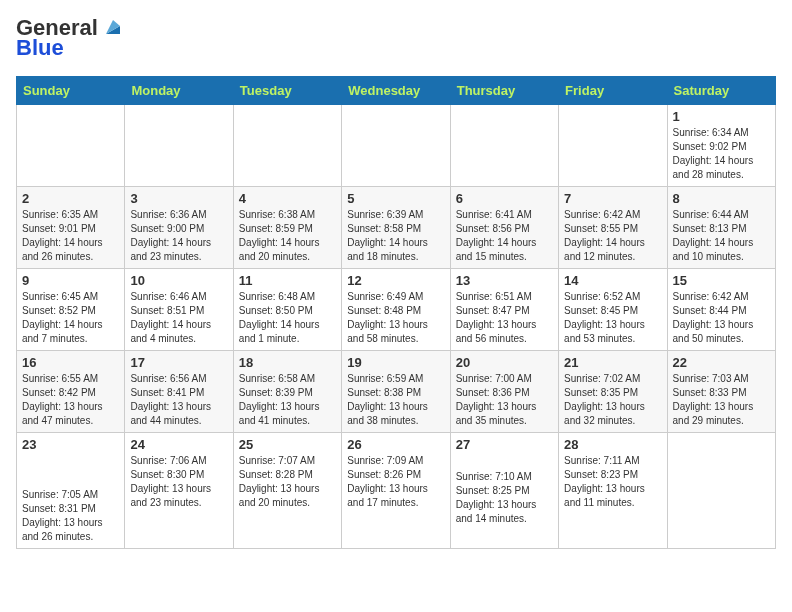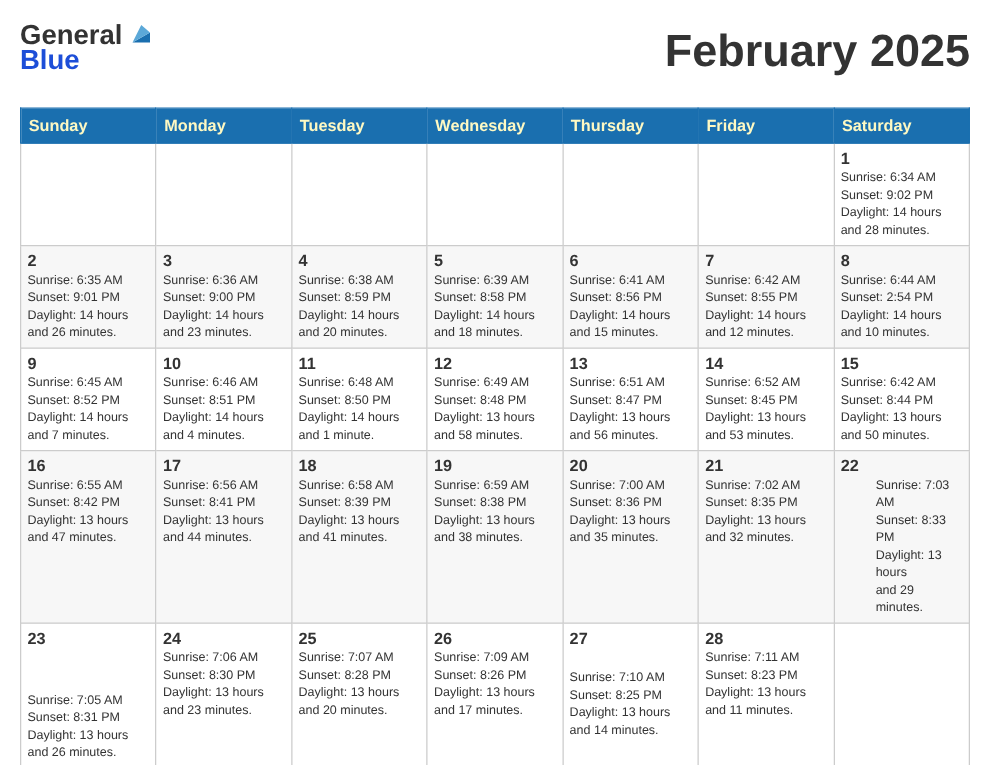--- a/index.html
+++ b/index.html
@@ -5,23 +5,23 @@
     * { box-sizing: border-box; margin: 0; padding: 0; }
     body {
       font-family: Arial, sans-serif;
       background: #fff;
       width: 792px;
       min-height: 612px;
       padding: 16px;
     }
     .header {
       display: flex;
-      align-items: flex-end;
+      align-items: flex-start;
       justify-content: space-between;
-      margin-bottom: 26px;
+      margin-bottom: 16px;
     }
     .logo {
       display: flex;
       flex-direction: column;
       align-items: flex-start;
     }
     .logo-text {
       font-size: 22px;
       font-weight: bold;
       line-height: 1.1;
@@ -41,21 +41,21 @@
       font-size: 15px;
       color: #555;
     }
     .calendar {
       width: 100%;
       border-collapse: collapse;
       border: 1px solid #ccc;
     }
     .calendar th {
       background-color: #1a6faf;
-      color: #fef9c3;
+      color: #bef264;
       text-align: left;
       padding: 6px 6px;
       font-size: 13px;
       font-weight: bold;
       border: 1px solid #1a6faf;
     }
     .calendar td {
       vertical-align: top;
       border: 1px solid #ccc;
       padding: 4px 5px;
@@ -92,21 +92,20 @@
     <div style="display:flex;align-items:center;gap:2px;">
       <span class="logo-text logo-general">General</span>
       <svg width="22" height="22" viewBox="0 0 22 22" style="margin-left:2px;margin-top:-2px;">
         <polygon points="4,18 18,10 18,18" fill="#1a6faf"></polygon>
         <polygon points="4,18 18,10 11,4" fill="#5ba8d8"></polygon>
       </svg>
     </div>
     <span class="logo-text logo-blue" style="margin-top:-4px;">Blue</span>
   </div>
   <div class="title-block">
-    <div class="month-title">February 2025</div>
   </div>
 </div>
 
 <table class="calendar">
   <thead>
     <tr>
     <th>Sunday</th>
         <th>Monday</th>
         <th>Tuesday</th>
         <th>Wednesday</th>
@@ -170,21 +169,21 @@
         <td>
           <span class="day-num">7</span>
           <div class="day-info" style="white-space: pre-line;">Sunrise: 6:42 AM
 Sunset: 8:55 PM
 Daylight: 14 hours
 and 12 minutes.</div>
         </td>
         <td>
           <span class="day-num">8</span>
           <div class="day-info" style="white-space: pre-line;">Sunrise: 6:44 AM
-Sunset: 2:54 PM
+Sunset: 8:13 PM
 Daylight: 14 hours
 and 10 minutes.</div>
         </td>
       </tr>
       <tr>
         <td>
           <span class="day-num">9</span>
           <div class="day-info" style="white-space: pre-line;">Sunrise: 6:45 AM
 Sunset: 8:52 PM
 Daylight: 14 hours
@@ -271,21 +270,21 @@
         </td>
         <td>
           <span class="day-num">21</span>
           <div class="day-info" style="white-space: pre-line;">Sunrise: 7:02 AM
 Sunset: 8:35 PM
 Daylight: 13 hours
 and 32 minutes.</div>
         </td>
         <td>
           <span class="day-num">22</span>
-          <div class="day-info" style="white-space: pre-line; margin-left: 28px;">Sunrise: 7:03 AM
+          <div class="day-info" style="white-space: pre-line;">Sunrise: 7:03 AM
 Sunset: 8:33 PM
 Daylight: 13 hours
 and 29 minutes.</div>
         </td>
       </tr>
       <tr>
         <td>
           <span class="day-num">23</span>
           <div class="day-info" style="white-space: pre-line; margin-top: 36px;">Sunrise: 7:05 AM
 Sunset: 8:31 PM

